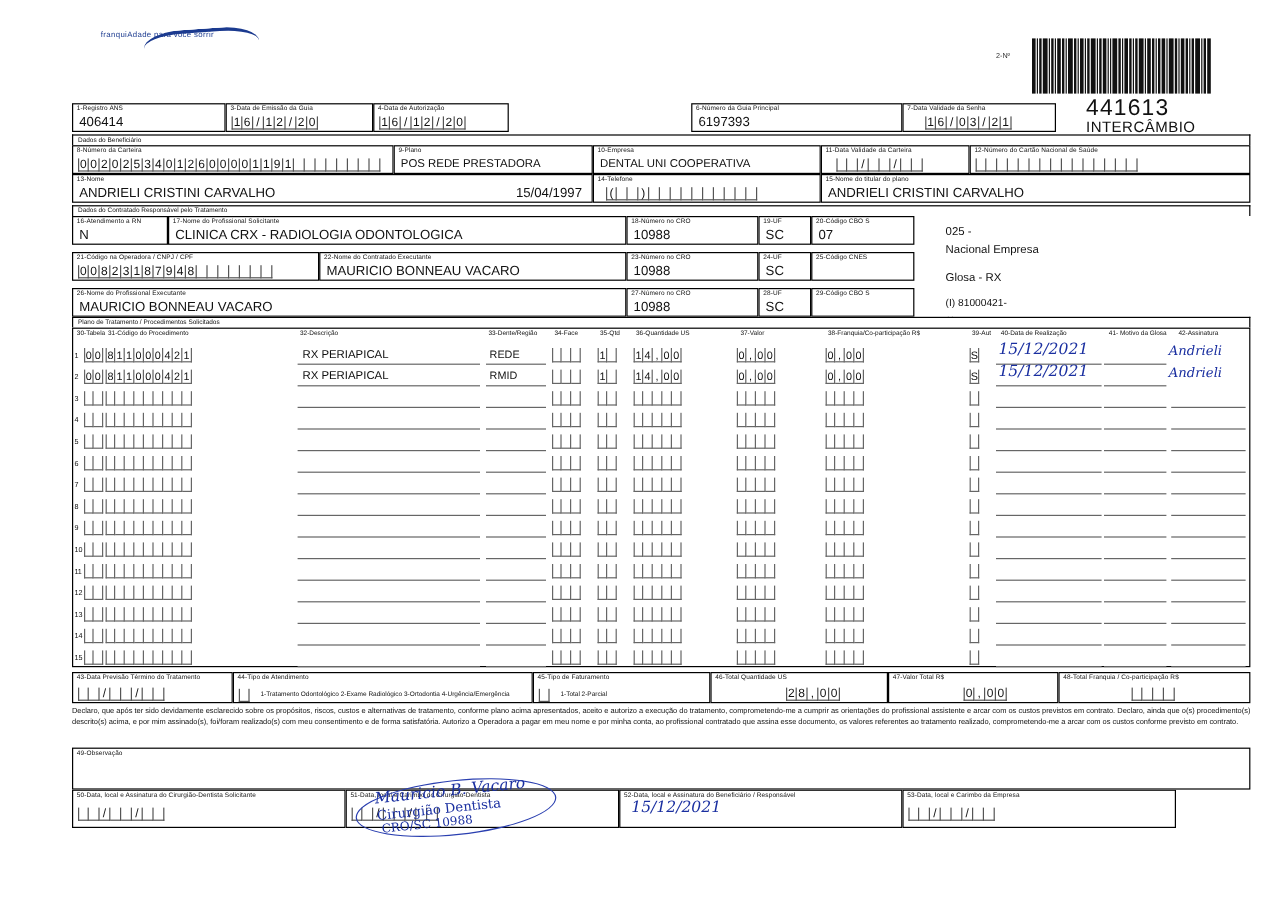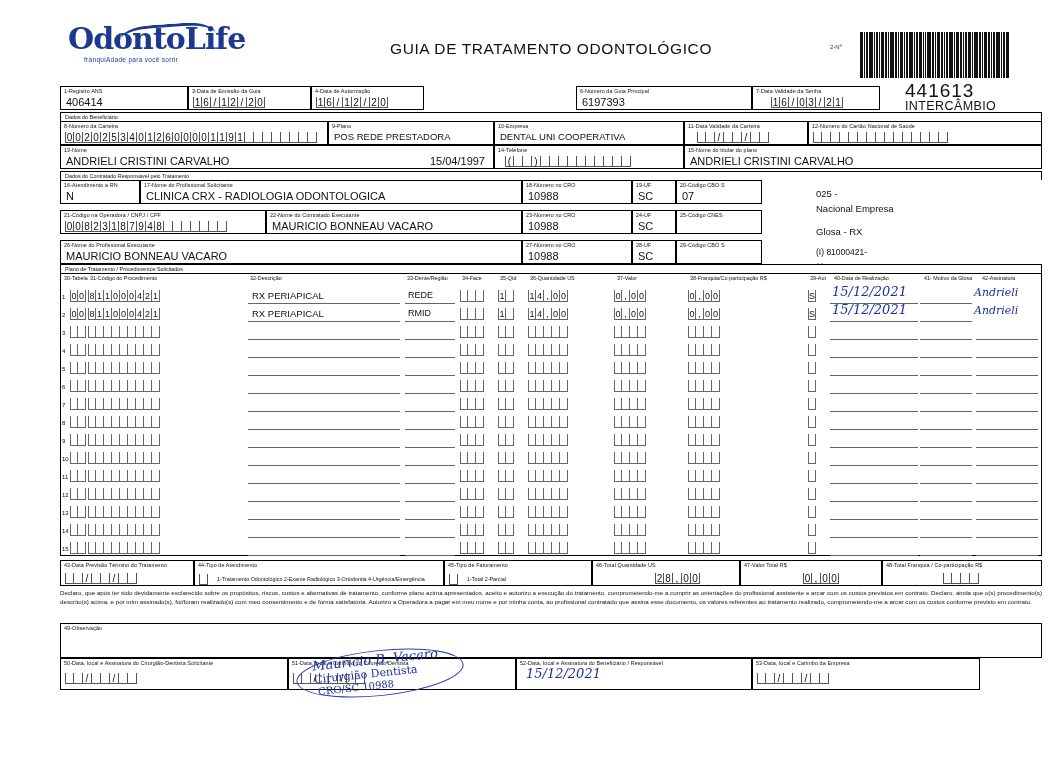--- a/index.html
+++ b/index.html
@@ -52,24 +52,22 @@
   .ellipse { position:absolute; border:1.6px solid #2a3fb0; border-radius:50%; }
 </style>
 </head>
 <body>
 
 <div class="page">
 
   <div class="header">
     <div class="logo">
       <div class="logo-swish"></div>
-      <div class="logo-main"><span>Odonto</span><span class="lite">Life</span></div>
       <div class="logo-sub">franquiAdade para você sorrir</div>
     </div>
-    <div class="doc-title">GUIA DE TRATAMENTO ODONTOLÓGICO</div>
     <div class="barcode-label">2-Nº</div>
     <div class="barcode">
       <i style="width:3px"></i><i style="width:1px"></i><i style="width:2px"></i><i style="width:4px"></i><i style="width:1px"></i><i style="width:2px"></i><i style="width:1px"></i><i style="width:3px"></i><i style="width:2px"></i><i style="width:1px"></i><i style="width:4px"></i><i style="width:2px"></i><i style="width:1px"></i><i style="width:3px"></i><i style="width:1px"></i><i style="width:2px"></i><i style="width:4px"></i><i style="width:1px"></i><i style="width:2px"></i><i style="width:3px"></i><i style="width:1px"></i><i style="width:1px"></i><i style="width:4px"></i><i style="width:2px"></i><i style="width:1px"></i><i style="width:3px"></i><i style="width:2px"></i><i style="width:1px"></i><i style="width:2px"></i><i style="width:4px"></i><i style="width:1px"></i><i style="width:3px"></i><i style="width:2px"></i><i style="width:1px"></i><i style="width:2px"></i><i style="width:3px"></i><i style="width:1px"></i><i style="width:4px"></i><i style="width:2px"></i><i style="width:1px"></i><i style="width:3px"></i><i style="width:2px"></i><i style="width:1px"></i><i style="width:2px"></i><i style="width:4px"></i><i style="width:1px"></i><i style="width:2px"></i><i style="width:3px"></i>
     </div>
   </div>
   <div class="num-big">441613</div>
   <div class="num-sub">INTERCÂMBIO</div>
 
   <div class="bx" style="left:60px; top:86px; width:128px; height:24px;">
     <div class="lbl">1-Registro ANS</div>
@@ -298,21 +296,21 @@
   </div>
   <div class="bx" style="left:632px; top:240px; width:44px; height:24px;">
     <div class="lbl">28-UF</div>
     <div class="val">SC</div>
   </div>
   <div class="bx" style="left:676px; top:240px; width:86px; height:24px;">
     <div class="lbl">29-Código CBO S</div>
     <div class="val"></div>
   </div>
 
-  <div style="position:absolute; left:816px; top:186px; font-size:9.5px; line-height:15px; color:#111;">
+  <div style="position:absolute; left:788px; top:186px; font-size:9.5px; line-height:15px; color:#111;">
     <div>025 -</div>
     <div>Nacional Empresa</div>
     <div style="margin-top:8px;">Glosa - RX</div>
     <div style="margin-top:6px; font-size:8.5px;">(I) 81000421-</div>
     <div style="font-size:8.5px;">(I) 81000421-</div>
   </div>
 
   <div class="sect" style="left:60px; top:264px; width:982px; height:9px;">Plano de Tratamento / Procedimentos Solicitados</div>
 
   <div class="bx" style="left:60px; top:273px; width:982px; height:283px;"></div>

